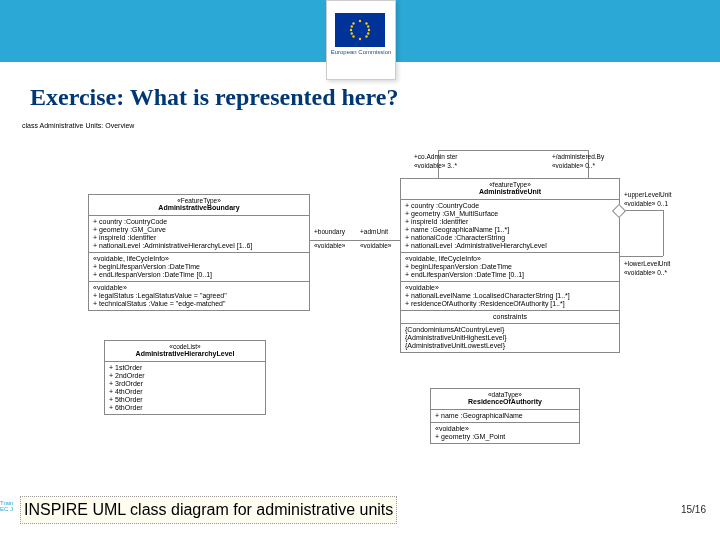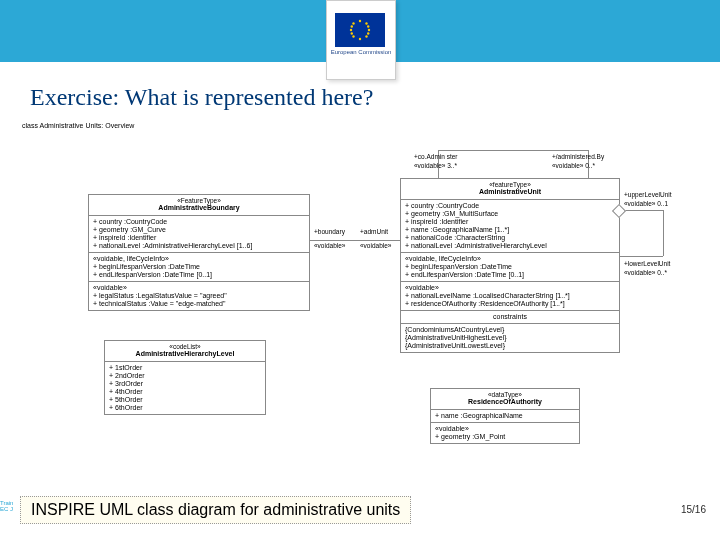--- a/index.html
+++ b/index.html
@@ -1,33 +1,33 @@
 <!DOCTYPE html>
 <html><head>
 <meta charset="utf-8">
 <style>
   html,body{margin:0;padding:0;width:720px;height:540px;font-family:Verdana,Geneva,sans-serif;background:#fff;color:#000;overflow:hidden}
   .topbar{position:absolute;left:0;top:0;width:720px;height:62px;background:#2ca8d6}
   .logo-wrap{position:absolute;left:326px;top:0;width:68px;height:78px;background:#fff;border:1px solid #ccc;box-shadow:2px 2px 4px rgba(0,0,0,.15)}
   .logo-flag{position:absolute;left:8px;top:12px;width:50px;height:34px;background:#003399;display:flex;align-items:center;justify-content:center}
   .logo-flag svg{display:block}
   .logo-text{position:absolute;left:0;top:48px;width:68px;text-align:center;font-size:6px;color:#264b8c;line-height:1.1}
-  .slide-title{position:absolute;left:30px;top:84px;font-size:24px;font-weight:normal;color:#003875;font-family:Georgia,'Times New Roman',serif}
+  .slide-title{position:absolute;left:30px;top:84px;font-size:24px;font-weight:bold;color:#003875;font-family:Georgia,'Times New Roman',serif}
   .diagram{position:absolute;left:22px;top:120px;width:676px;height:360px;font-size:7px;line-height:1.15;color:#000}
   .box{position:absolute;background:#fff;border:1px solid #888}
   .section{border-top:1px solid #888;padding:2px 4px}
   .head{padding:2px 4px;text-align:center}
   .head .stereo{font-size:6.5px}
   .head .name{font-weight:bold}
   .line{position:absolute;background:#888}
   .lbl{position:absolute;font-size:6.5px;white-space:nowrap}
   .diamond{position:absolute;width:8px;height:8px;border:1px solid #888;background:#fff;transform:rotate(45deg)}
   .overview{position:absolute;left:0;top:2px;font-size:7px}
   .footer-tag{position:absolute;left:0;top:500px;width:18px;height:24px;font-size:6px;color:#2ca8d6;line-height:1}
-  .answer-bar{position:absolute;left:20px;top:496px;background:#fffdf0;border:1px dotted #999;padding:4px 10px;font-size:16px;font-family:Verdana,sans-serif}
+  .answer-bar{position:absolute;left:20px;top:496px;background:#fffdf0;border:1px dotted #999;padding:4px 3px;font-size:16px;font-family:Verdana,sans-serif}
   .pagenum{position:absolute;right:14px;top:504px;font-size:10px;color:#2a2a2a}
   .v{width:1px}
   .h{height:1px}
 </style>
 </head>
 <body>
 
 <div class="topbar"></div>
 <div class="logo-wrap">
   <div class="logo-flag">

